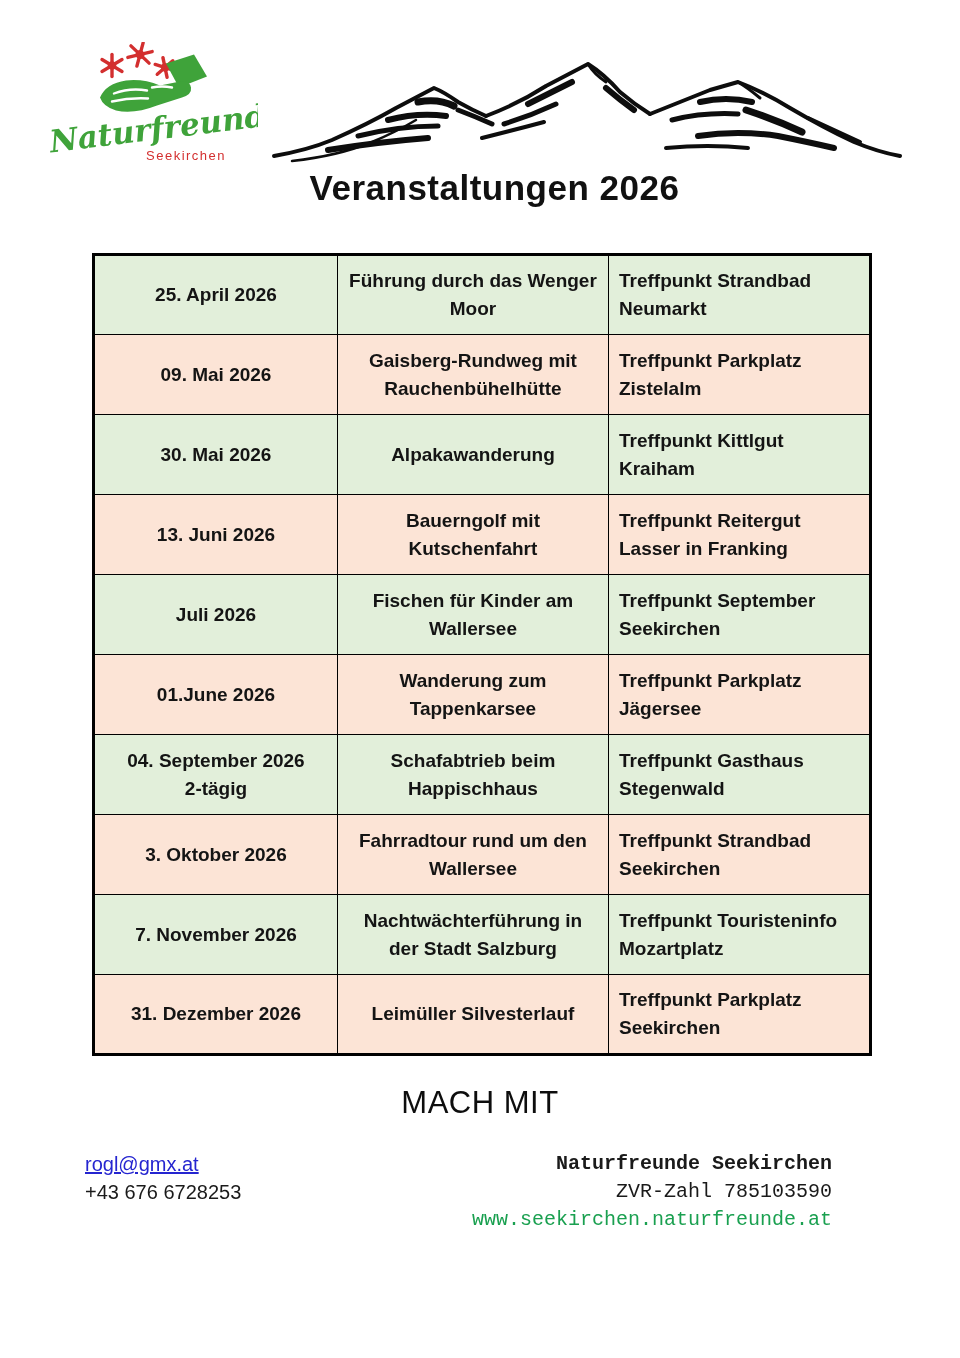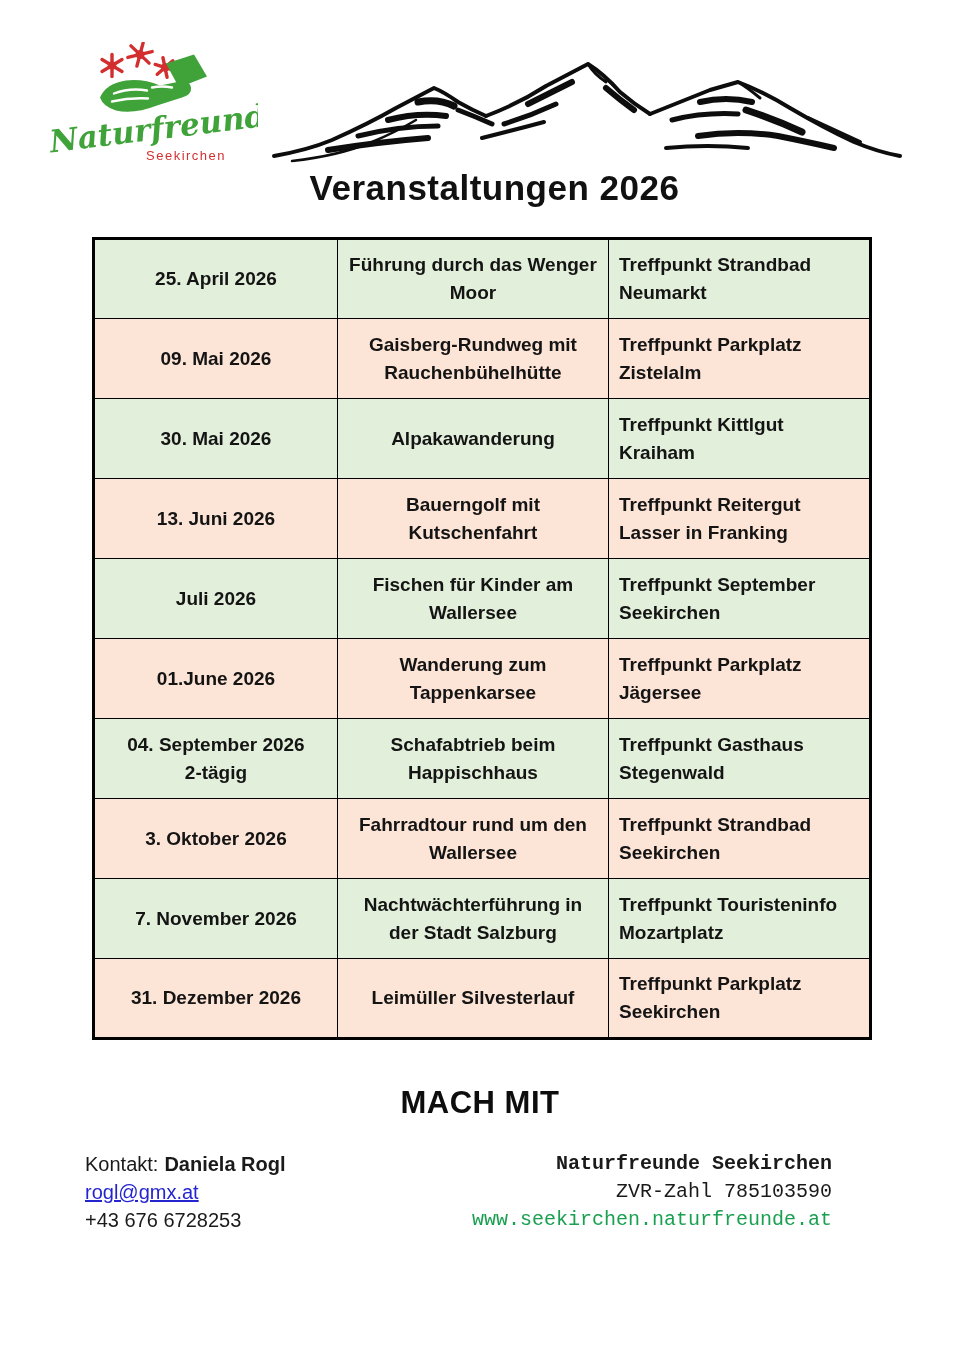--- a/index.html
+++ b/index.html
@@ -14,37 +14,37 @@
   .mountains { position:absolute; left:268px; top:58px; width:644px; height:112px; }
 
   .doc-title {
     position:absolute; left:0; top:168px; width:960px;
     text-align:center; font-size:35px; font-weight:700; color:#111;
     letter-spacing:0.5px;
     padding-left:29px;
   }
 
   
-  .table-wrap { position:absolute; left:92px; top:237px; width:812px; }
+  .table-wrap { position:absolute; left:92px; top:253px; width:812px; }
   table.events { border-collapse:collapse; width:780px; table-layout:fixed; border:3px solid #000; }
   table.events td {
     border:1.5px solid #000; height:80px; vertical-align:middle;
     font-size:19px; font-weight:700; line-height:28px; color:#141414;
     padding:4px 10px;
   }
   td.c-date  { width:243px; text-align:center; }
   td.c-event { width:270px; text-align:center; }
   td.c-meet  { width:261px; text-align:left; padding-left:14px; }
   tr:nth-child(odd)  td { background:#e2efda; }
   tr:nth-child(even) td { background:#fce4d6; }
 
   
   .cta {
     position:absolute; left:0; top:1085px; width:960px;
-    text-align:center; font-size:31px; font-weight:700; color:#0d0d0d;
+    text-align:center; font-size:31px; font-weight:400; color:#0d0d0d;
     letter-spacing:0.5px;
   }
 
   
   .footer-left  { position:absolute; left:85px;  top:1150px; font-size:20px; line-height:28px; color:#1a1a1a; }
   .footer-right { position:absolute; right:128px; top:1150px; font-size:20px; line-height:28px; text-align:right; color:#1a1a1a;font-family:Liberation Mono, monospace; }
   .contact-name, .org-name { font-weight:700; }
   a.email-link { color:#2525d0; text-decoration:underline; }
   a.site-link  { color:#1aa050; text-decoration:none; }
   .contact-label { margin-right:6px; }
@@ -238,23 +238,20 @@
         <div>Treffpunkt Parkplatz Seekirchen</div>
       </td>
     </tr>
         </tbody>
     </table>
   </div>
 
   <div class="cta">MACH MIT</div>
 
   <div class="footer-left">
-    <div>
-      <span class="contact-label">Kontakt:</span><span class="contact-name">Daniela Rogl</span>
-    </div>
     <div><a href="#" class="email-link">rogl@gmx.at</a></div>
     <div>+43 676 6728253</div>
   </div>
 
   <div class="footer-right">
     <div class="org-name">Naturfreunde Seekirchen</div>
     <div>ZVR-Zahl 785103590</div>
     <div><a href="#" class="site-link">www.seekirchen.naturfreunde.at</a></div>
   </div>
 

